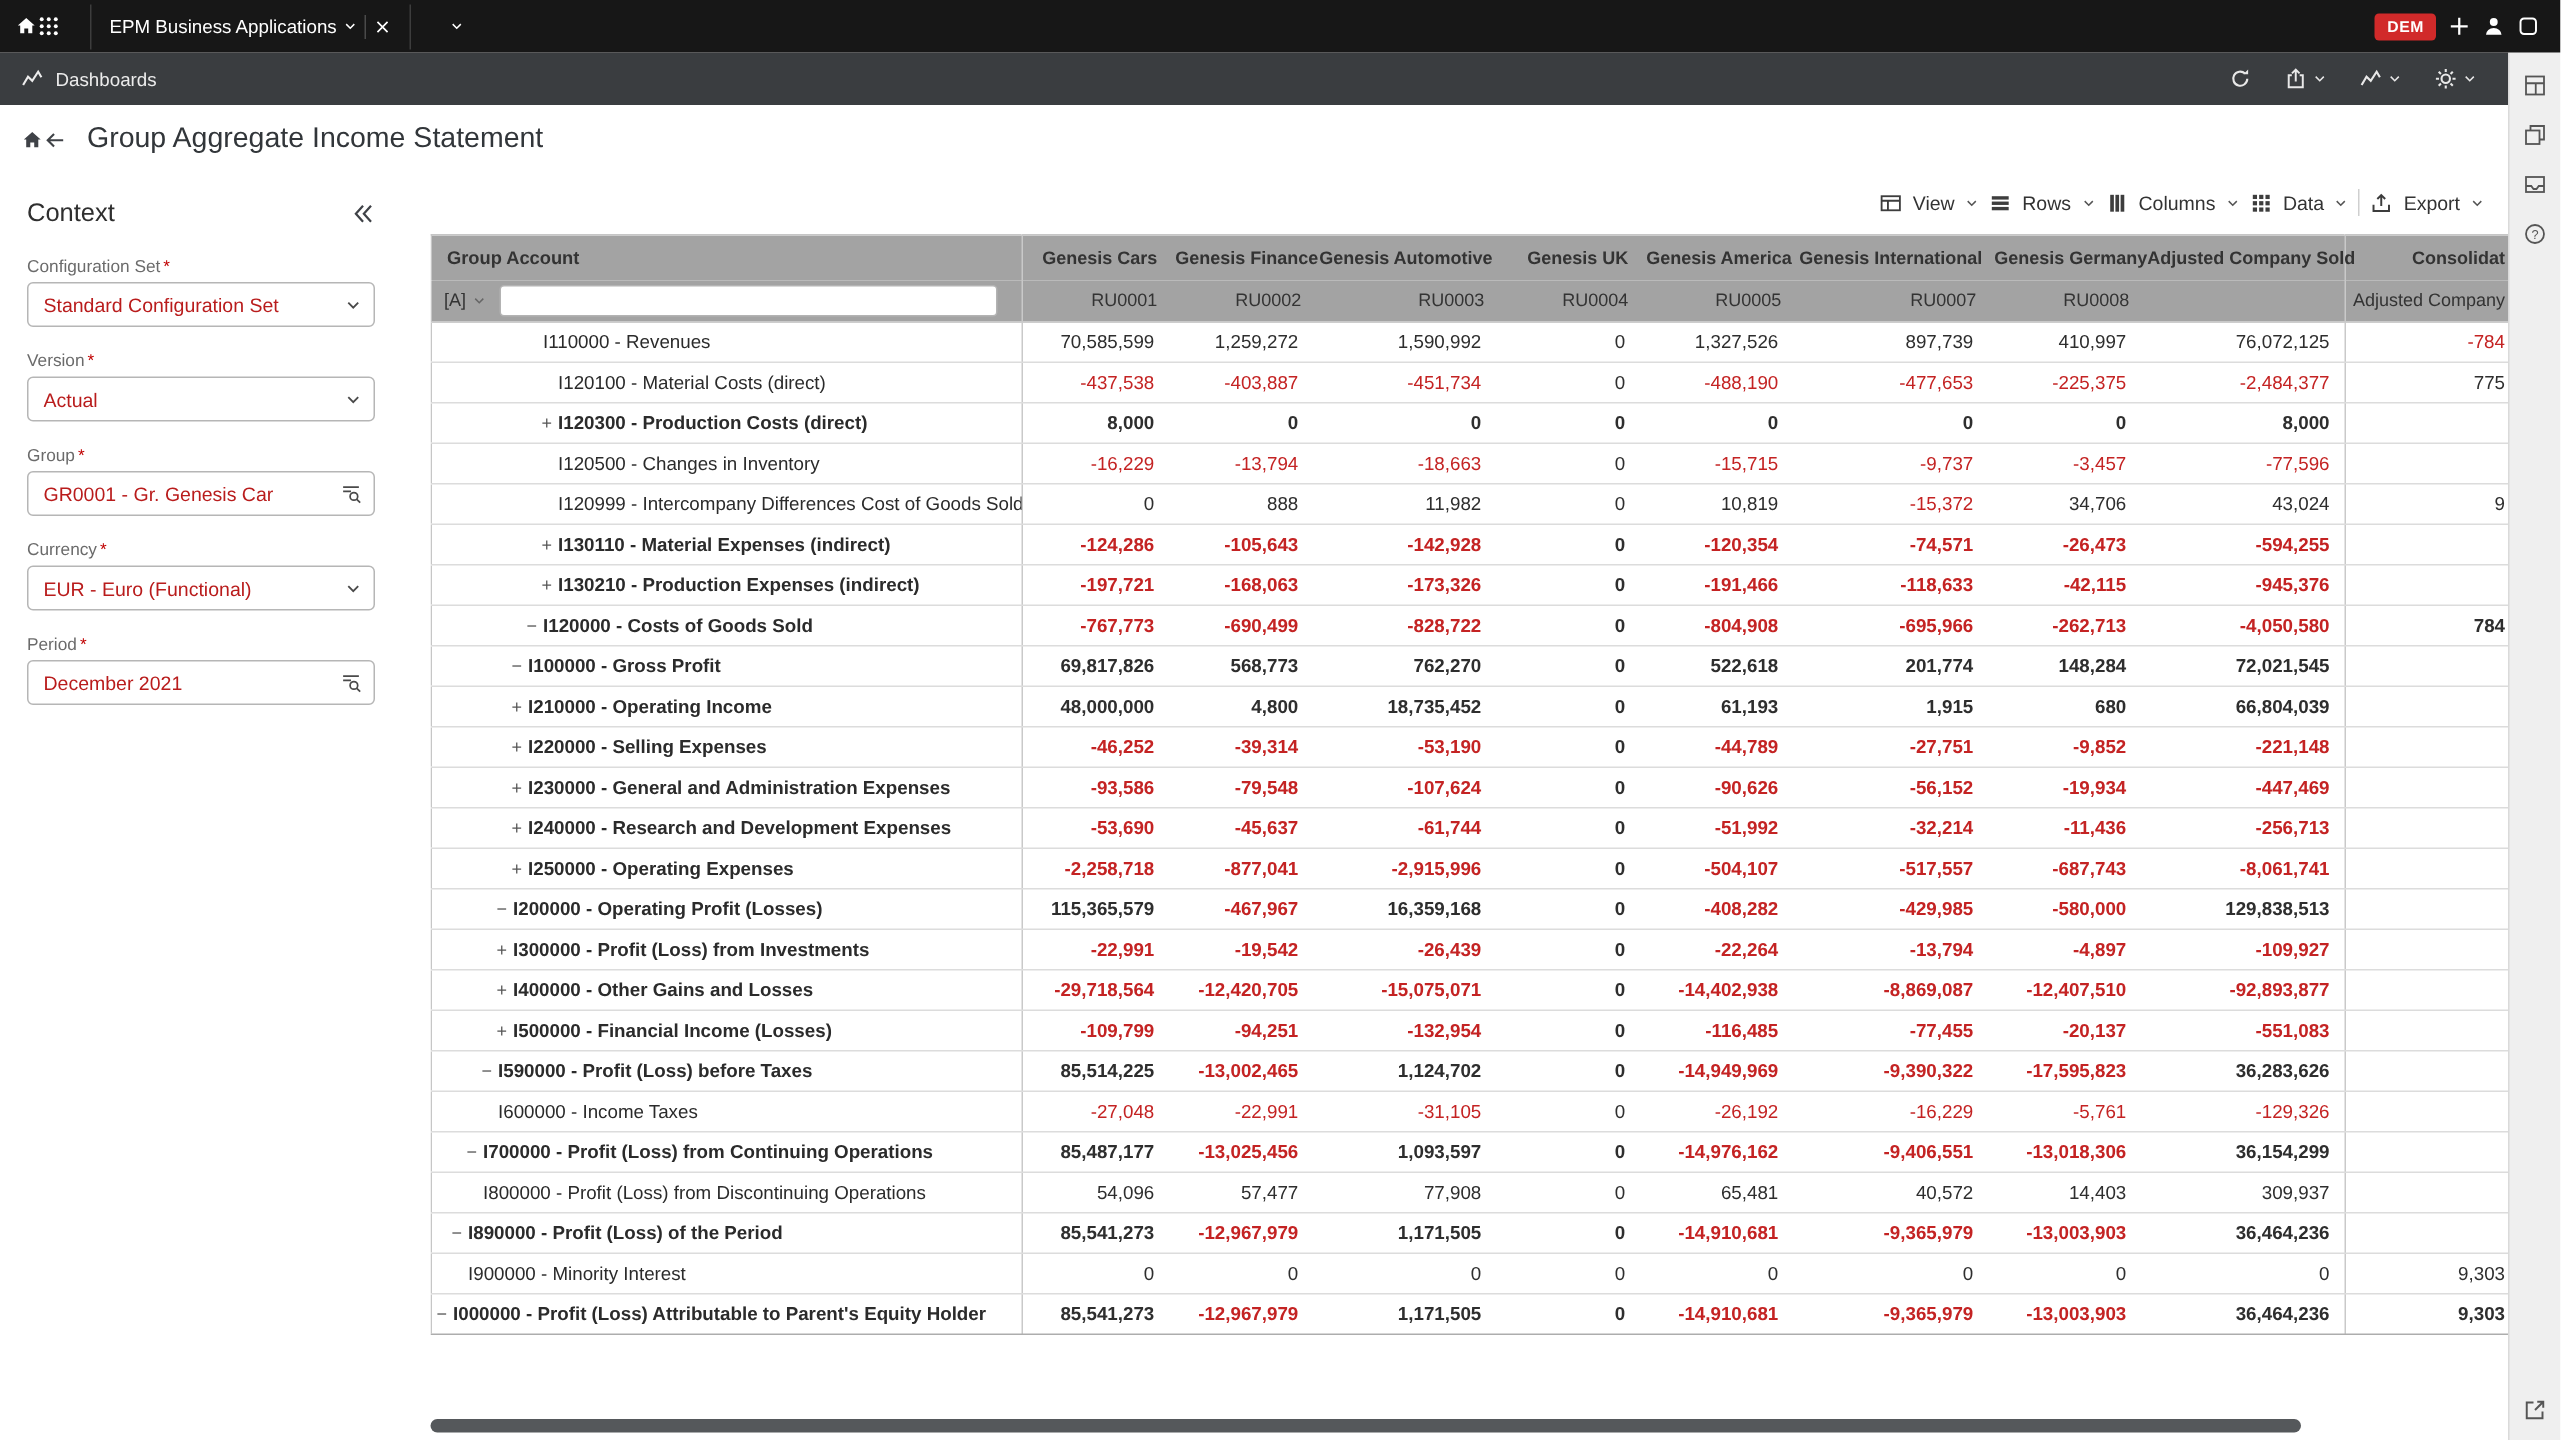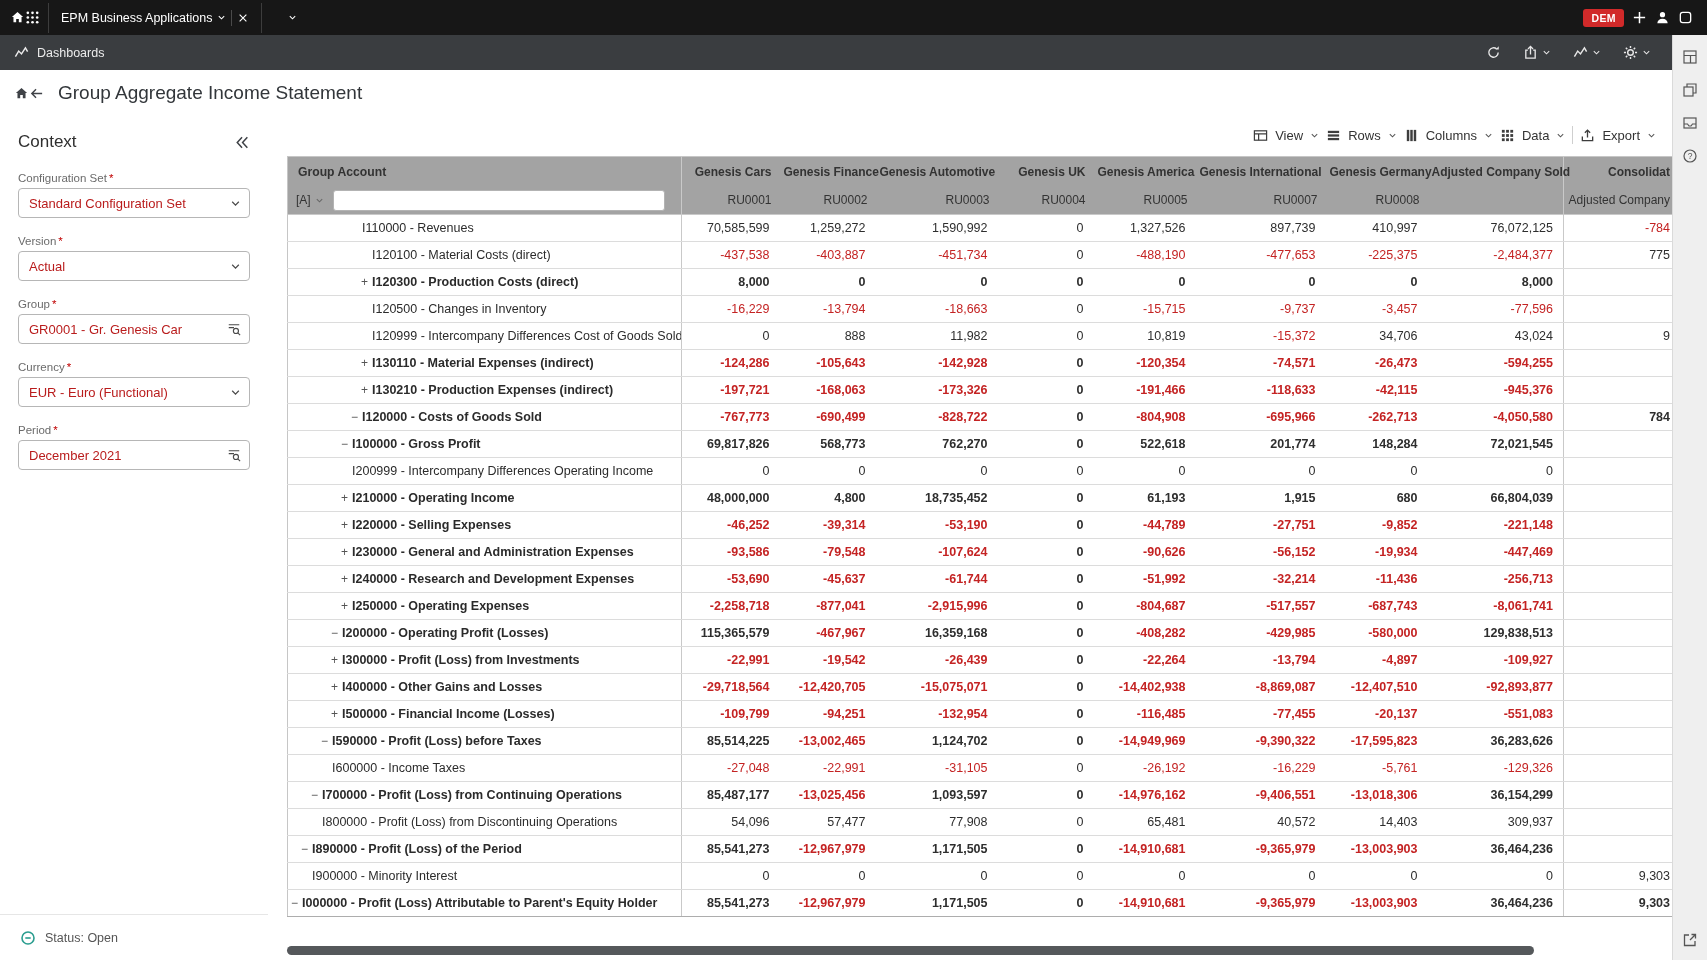--- a/index.html
+++ b/index.html
@@ -5,21 +5,21 @@
   *{margin:0;padding:0;box-sizing:border-box}
   html,body{width:1707px;height:960px;overflow:hidden;background:#fff;
     font-family:"Liberation Sans","DejaVu Sans",sans-serif;}
   body{position:relative}
 
   
   .topbar{position:absolute;top:0;left:0;width:1707px;height:35px;background:#171717;
     display:flex;align-items:center;padding:0 10px;color:#fff;z-index:10}
   .tb-btn{width:28px;height:28px;display:inline-flex;align-items:center;justify-content:center;color:#fff;cursor:pointer}
   .tb-btn svg{width:15px;height:15px}
-  .tb-tab{display:flex;align-items:center;gap:5px;height:30px;padding:0 12px;margin-left:8px;
+  .tb-tab{display:flex;align-items:center;gap:5px;height:30px;padding:0 12px;margin-left:20px;
     border-left:1px solid #3d3d3d;border-right:1px solid #3d3d3d;cursor:pointer}
   .tab-title{font-size:12.5px;color:#fff;white-space:nowrap}
   .tab-div{width:1px;height:16px;background:#4a4a4a}
   .tablist{margin-left:26px}
   .tb-right{margin-left:auto;display:flex;align-items:center;gap:8px;padding-right:4px}
   .dem{background:var(--environment-badge,#d12a2a);color:#fff;font-size:10.5px;font-weight:700;
     padding:3px 8px;border-radius:3px;letter-spacing:.4px}
 
   
   .shellbar{position:absolute;top:35px;left:0;width:1672px;height:35px;background:#3a3d40;
@@ -332,29 +332,20 @@
           <span class="ic vh">
             <svg viewBox="0 0 16 16">
               <path d="M2 3.2h12M2 6.4h6" stroke="currentColor" stroke-width="1.3"></path>
               <circle cx="10.2" cy="10.2" r="2.9" fill="none" stroke="currentColor" stroke-width="1.3"></circle>
               <path d="M12.4 12.4 15 15" stroke="currentColor" stroke-width="1.3"></path>
             </svg>
           </span>
     </div>
       </div>
     </div>
-  <div class="ctx-status">
-    <span class="ic status" data-icon="status-icon">
-        <svg viewBox="0 0 16 16">
-          <circle cx="8" cy="8" r="6" fill="none" stroke="currentColor" stroke-width="1.6"></circle>
-          <path d="M5.3 8h5.4" stroke="currentColor" stroke-width="1.6"></path>
-        </svg>
-      </span>
-    <span>Status: Open</span>
-  </div>
 </aside>
 
 <main class="main">
   <div class="toolbar">
       <button class="tbtn">
         <span class="ic ">
           <svg viewBox="0 0 16 16">
             <rect x="1.5" y="3" width="13" height="10" fill="none" stroke="currentColor" stroke-width="1.3"></rect>
             <path d="M1.5 6.2h13M6 6.2V13" stroke="currentColor" stroke-width="1.3"></path>
           </svg>
@@ -592,32 +583,20 @@
             <td class="num bold">568,773</td>
             <td class="num bold">762,270</td>
             <td class="num bold">0</td>
             <td class="num bold">522,618</td>
             <td class="num bold">201,774</td>
             <td class="num bold">148,284</td>
             <td class="num bold sepR">72,021,545</td>
             <td class="num bold cut"></td>
           </tr>
           <tr>
-            <td class="acct sepR" style="padding-left:64px"><span>I200999 - Intercompany Differences Operating Income</span></td>
-            <td class="num">0</td>
-            <td class="num">0</td>
-            <td class="num">0</td>
-            <td class="num">0</td>
-            <td class="num">0</td>
-            <td class="num">0</td>
-            <td class="num">0</td>
-            <td class="num sepR">0</td>
-            <td class="num cut"></td>
-          </tr>
-          <tr>
             <td class="acct sepR bold" style="padding-left:64px"><span class="exp">+</span><span>I210000 - Operating Income</span></td>
             <td class="num bold">48,000,000</td>
             <td class="num bold">4,800</td>
             <td class="num bold">18,735,452</td>
             <td class="num bold">0</td>
             <td class="num bold">61,193</td>
             <td class="num bold">1,915</td>
             <td class="num bold">680</td>
             <td class="num bold sepR">66,804,039</td>
             <td class="num bold cut"></td>
@@ -657,21 +636,21 @@
             <td class="num neg bold">-11,436</td>
             <td class="num neg bold sepR">-256,713</td>
             <td class="num bold cut"></td>
           </tr>
           <tr>
             <td class="acct sepR bold" style="padding-left:64px"><span class="exp">+</span><span>I250000 - Operating Expenses</span></td>
             <td class="num neg bold">-2,258,718</td>
             <td class="num neg bold">-877,041</td>
             <td class="num neg bold">-2,915,996</td>
             <td class="num bold">0</td>
-            <td class="num neg bold">-804,687</td>
+            <td class="num neg bold">-504,107</td>
             <td class="num neg bold">-517,557</td>
             <td class="num neg bold">-687,743</td>
             <td class="num neg bold sepR">-8,061,741</td>
             <td class="num bold cut"></td>
           </tr>
           <tr>
             <td class="acct sepR bold" style="padding-left:54px"><span class="exp">−</span><span>I200000 - Operating Profit (Losses)</span></td>
             <td class="num bold">115,365,579</td>
             <td class="num neg bold">-467,967</td>
             <td class="num bold">16,359,168</td>

